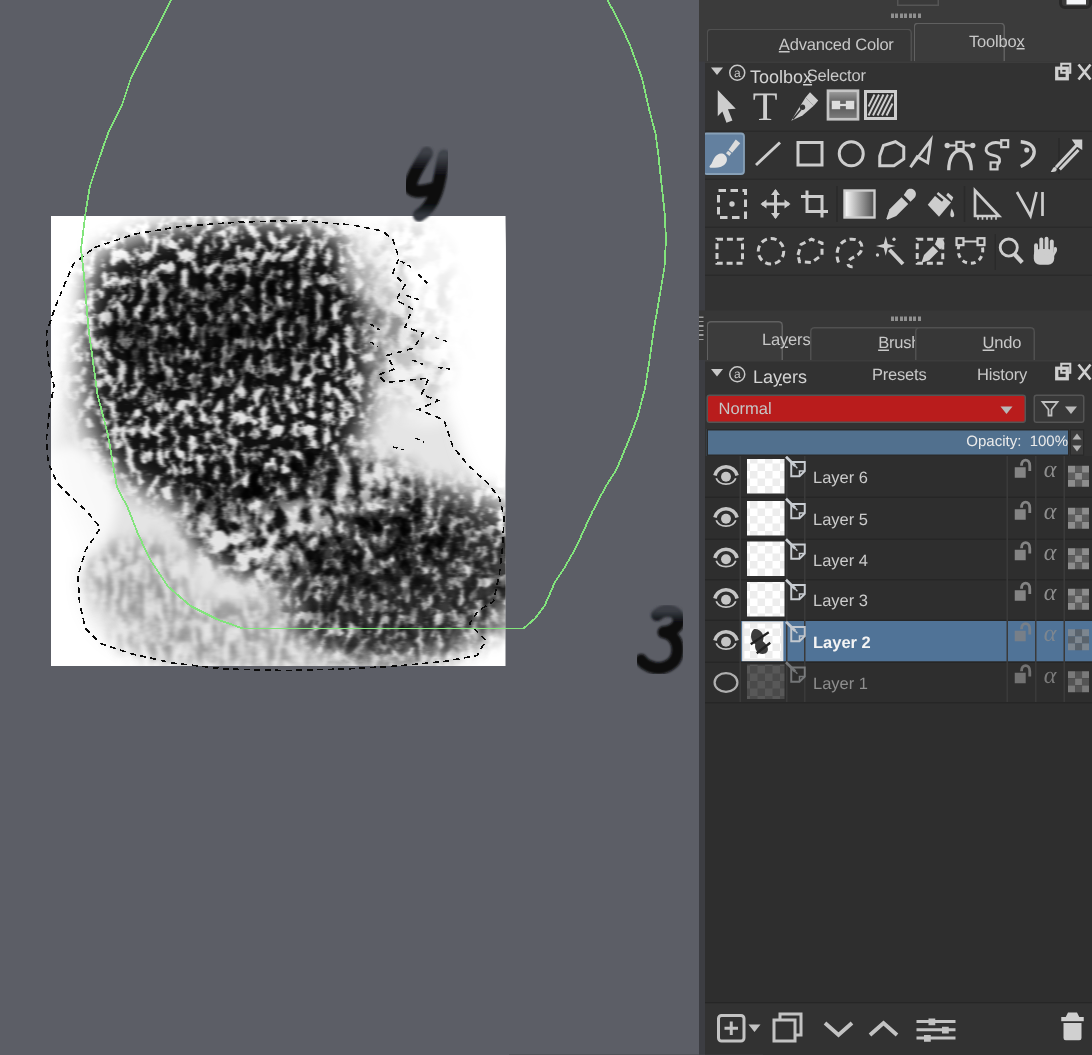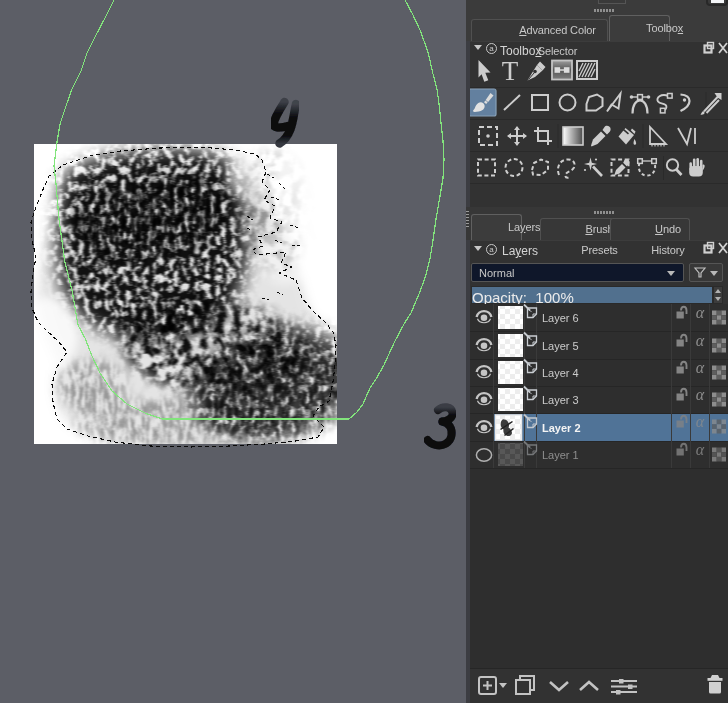--- a/index.html
+++ b/index.html
@@ -343,33 +343,33 @@
 <div class="abs" style="left:486px;top:244px;width:9px;height:9px;border:1.5px solid #c8c8c8;border-radius:50%;color:#c8c8c8;font-size:8px;line-height:9.5px;text-align:center;filter:grayscale(1);">a</div>
 <div class="abs gs" style="left:502px;top:244px;font-size:12px;color:#d4d4d4;">La<u>y</u>ers</div>
 <svg class="abs" style="left:703px;top:241px;" width="25" height="14" viewBox="0 0 25 14">
   <g fill="none" stroke="#d0d0d0">
     <rect x="4.5" y="1.5" width="6" height="6" stroke-width="1.4"></rect>
     <rect x="1.5" y="4.5" width="7" height="7" stroke-width="2.2"></rect>
     <path d="M 16 2 L 24 12 M 24 2 L 16 12" stroke-width="1.8"></path>
   </g>
 </svg>
 
-<div class="abs" style="left:471px;top:263px;width:213px;height:19px;box-sizing:border-box;background:#0f172a;border:1px solid #555;border-radius:2px;">
+<div class="abs" style="left:471px;top:263px;width:213px;height:19px;box-sizing:border-box;background:#b91c1c;border:1px solid #555;border-radius:2px;">
   <span class="gs" style="position:absolute;left:7px;top:3px;font-size:11px;color:#c6c6c6;">Normal</span>
   <span style="position:absolute;right:8px;top:7px;width:0;height:0;border-left:4.5px solid transparent;border-right:4.5px solid transparent;border-top:5px solid #b8b8b8;"></span>
 </div>
 <div class="abs" style="left:689px;top:263px;width:34px;height:19px;box-sizing:border-box;background:#383838;border:1px solid #555;border-radius:2px;">
   <svg width="32" height="17">
       <path d="M 5 4 L 15 4 L 11 9 L 11 13 L 9 13 L 9 9 Z" fill="none" stroke="#c0c0c0" stroke-width="1.2"></path>
       <path d="M 20 7 L 28 7 L 24 12 Z" fill="#b8b8b8"></path>
     </svg>
 </div>
 
 <div class="abs" style="left:471px;top:286px;width:242px;height:18px;background:#51708e;border:1px solid #2a2a2a;box-sizing:border-box;">
-  <span class="gs" style="position:absolute;left:0;right:0;top:2px;text-align:left;font-size:15px;color:#e6ebf0;">Opacity:&nbsp; 100%</span>
+  <span class="gs" style="position:absolute;left:12px;right:0;top:2px;text-align:right;font-size:10px;color:#e6ebf0;">Opacity:&nbsp; 100%</span>
 </div>
 <div class="abs" style="left:713px;top:286px;width:10px;height:18px;background:#3c3c3c;border:1px solid #2a2a2a;box-sizing:border-box;">
   <span style="position:absolute;left:1px;top:2px;width:0;height:0;border-left:3px solid transparent;border-right:3px solid transparent;border-bottom:4px solid #b0b0b0;"></span>
   <span style="position:absolute;left:1px;bottom:2px;width:0;height:0;border-left:3px solid transparent;border-right:3px solid transparent;border-top:4px solid #b0b0b0;"></span>
 </div>
 
 <div class="abs" id="layerlist" style="left:470px;top:304px;width:258px;height:364px;background:#2e2e2e;"></div>
 <svg class="abs" style="left:470px;top:304px;" width="258" height="166" viewBox="0 0 258 166">
 <defs>
   <pattern id="chk" width="10" height="10" patternUnits="userSpaceOnUse">

